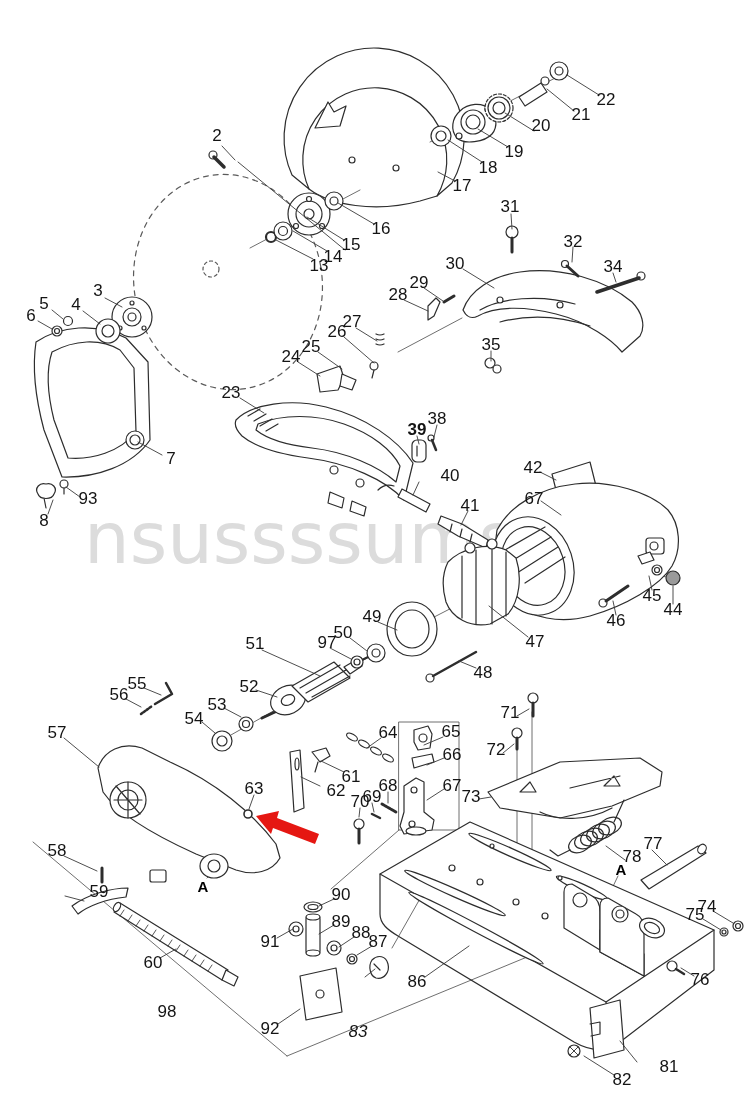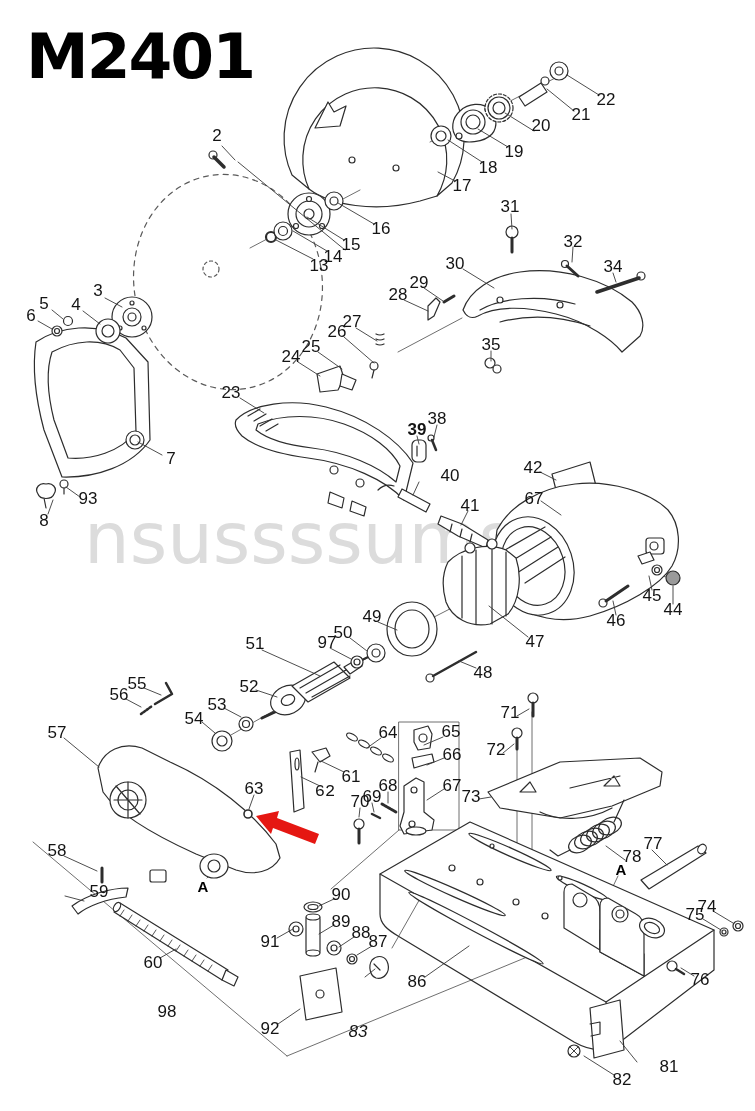--- a/index.html
+++ b/index.html
@@ -12,21 +12,20 @@
   svg.art{position:absolute;left:0;top:0;z-index:2;}
   .labels{position:absolute;left:0;top:0;width:755px;height:1111px;z-index:4;pointer-events:none;}
   .part-label{position:absolute;transform:translate(-50%,-50%);font-size:17px;color:#141414;}
   .marker{position:absolute;transform:translate(-50%,-50%);font-size:15px;font-weight:bold;color:#000;}
 </style>
 </head>
 <body>
 
 <div class="stage">
 
-  <div class="title">M2401</div>
   <div class="watermark" style="color: rgb(220, 220, 220);">nsussssumslWin</div>
 
   <svg class="art" width="755" height="1111" viewBox="0 0 755 1111" fill="none" stroke="#2d2d2d" stroke-width="1.2" stroke-linecap="round" stroke-linejoin="round">
 
     <g stroke-width="0.8" stroke="#4a4a4a">
       <path d="M250,248L360,190 M430,142L567,72 M215,744L376,653 M405,632L545,560 M560,565L668,577
                M532,712L532,918 M517,745L517,906 M33,842L287,1056 M287,1056L612,922
                M399,830L331,889 M459,830L392,948 M207,878L218,866 M618,876L607,899 M462,318L398,352"></path>
       <rect x="399" y="722" width="60" height="108" stroke="#4a4a4a"></rect>
     </g>
@@ -373,21 +372,21 @@
       <span class="part-label" style="left: 249px; top: 687px;">52</span>
       <span class="part-label" style="left: 217px; top: 705px;">53</span>
       <span class="part-label" style="left: 194px; top: 719px;">54</span>
       <span class="part-label" style="left: 137px; top: 684px;">55</span>
       <span class="part-label" style="left: 119px; top: 695px;">56</span>
       <span class="part-label" style="left: 57px; top: 733px;">57</span>
       <span class="part-label" style="left: 57px; top: 851px;">58</span>
       <span class="part-label" style="left: 58px; top: 892px; margin-left: 41px;">59</span>
       <span class="part-label" style="left: 153px; top: 963px;">60</span>
       <span class="part-label" style="left: 351px; top: 777px;">61</span>
-      <span class="part-label" style="left: 325px; top: 791px; font-family: Liberation Mono, monospace;">62</span>
+      <span class="part-label" style="left: 336px; top: 791px;">62</span>
       <span class="part-label" style="left: 254px; top: 789px;">63</span>
       <span class="part-label" style="left: 388px; top: 733px;">64</span>
       <span class="part-label" style="left: 451px; top: 732px;">65</span>
       <span class="part-label" style="left: 452px; top: 755px;">66</span>
       <span class="part-label" style="left: 452px; top: 786px;">67</span>
       <span class="part-label" style="left: 388px; top: 786px;">68</span>
       <span class="part-label" style="left: 372px; top: 797px;">69</span>
       <span class="part-label" style="left: 360px; top: 802px;">70</span>
       <span class="part-label" style="left: 510px; top: 713px;">71</span>
       <span class="part-label" style="left: 496px; top: 750px;">72</span>

